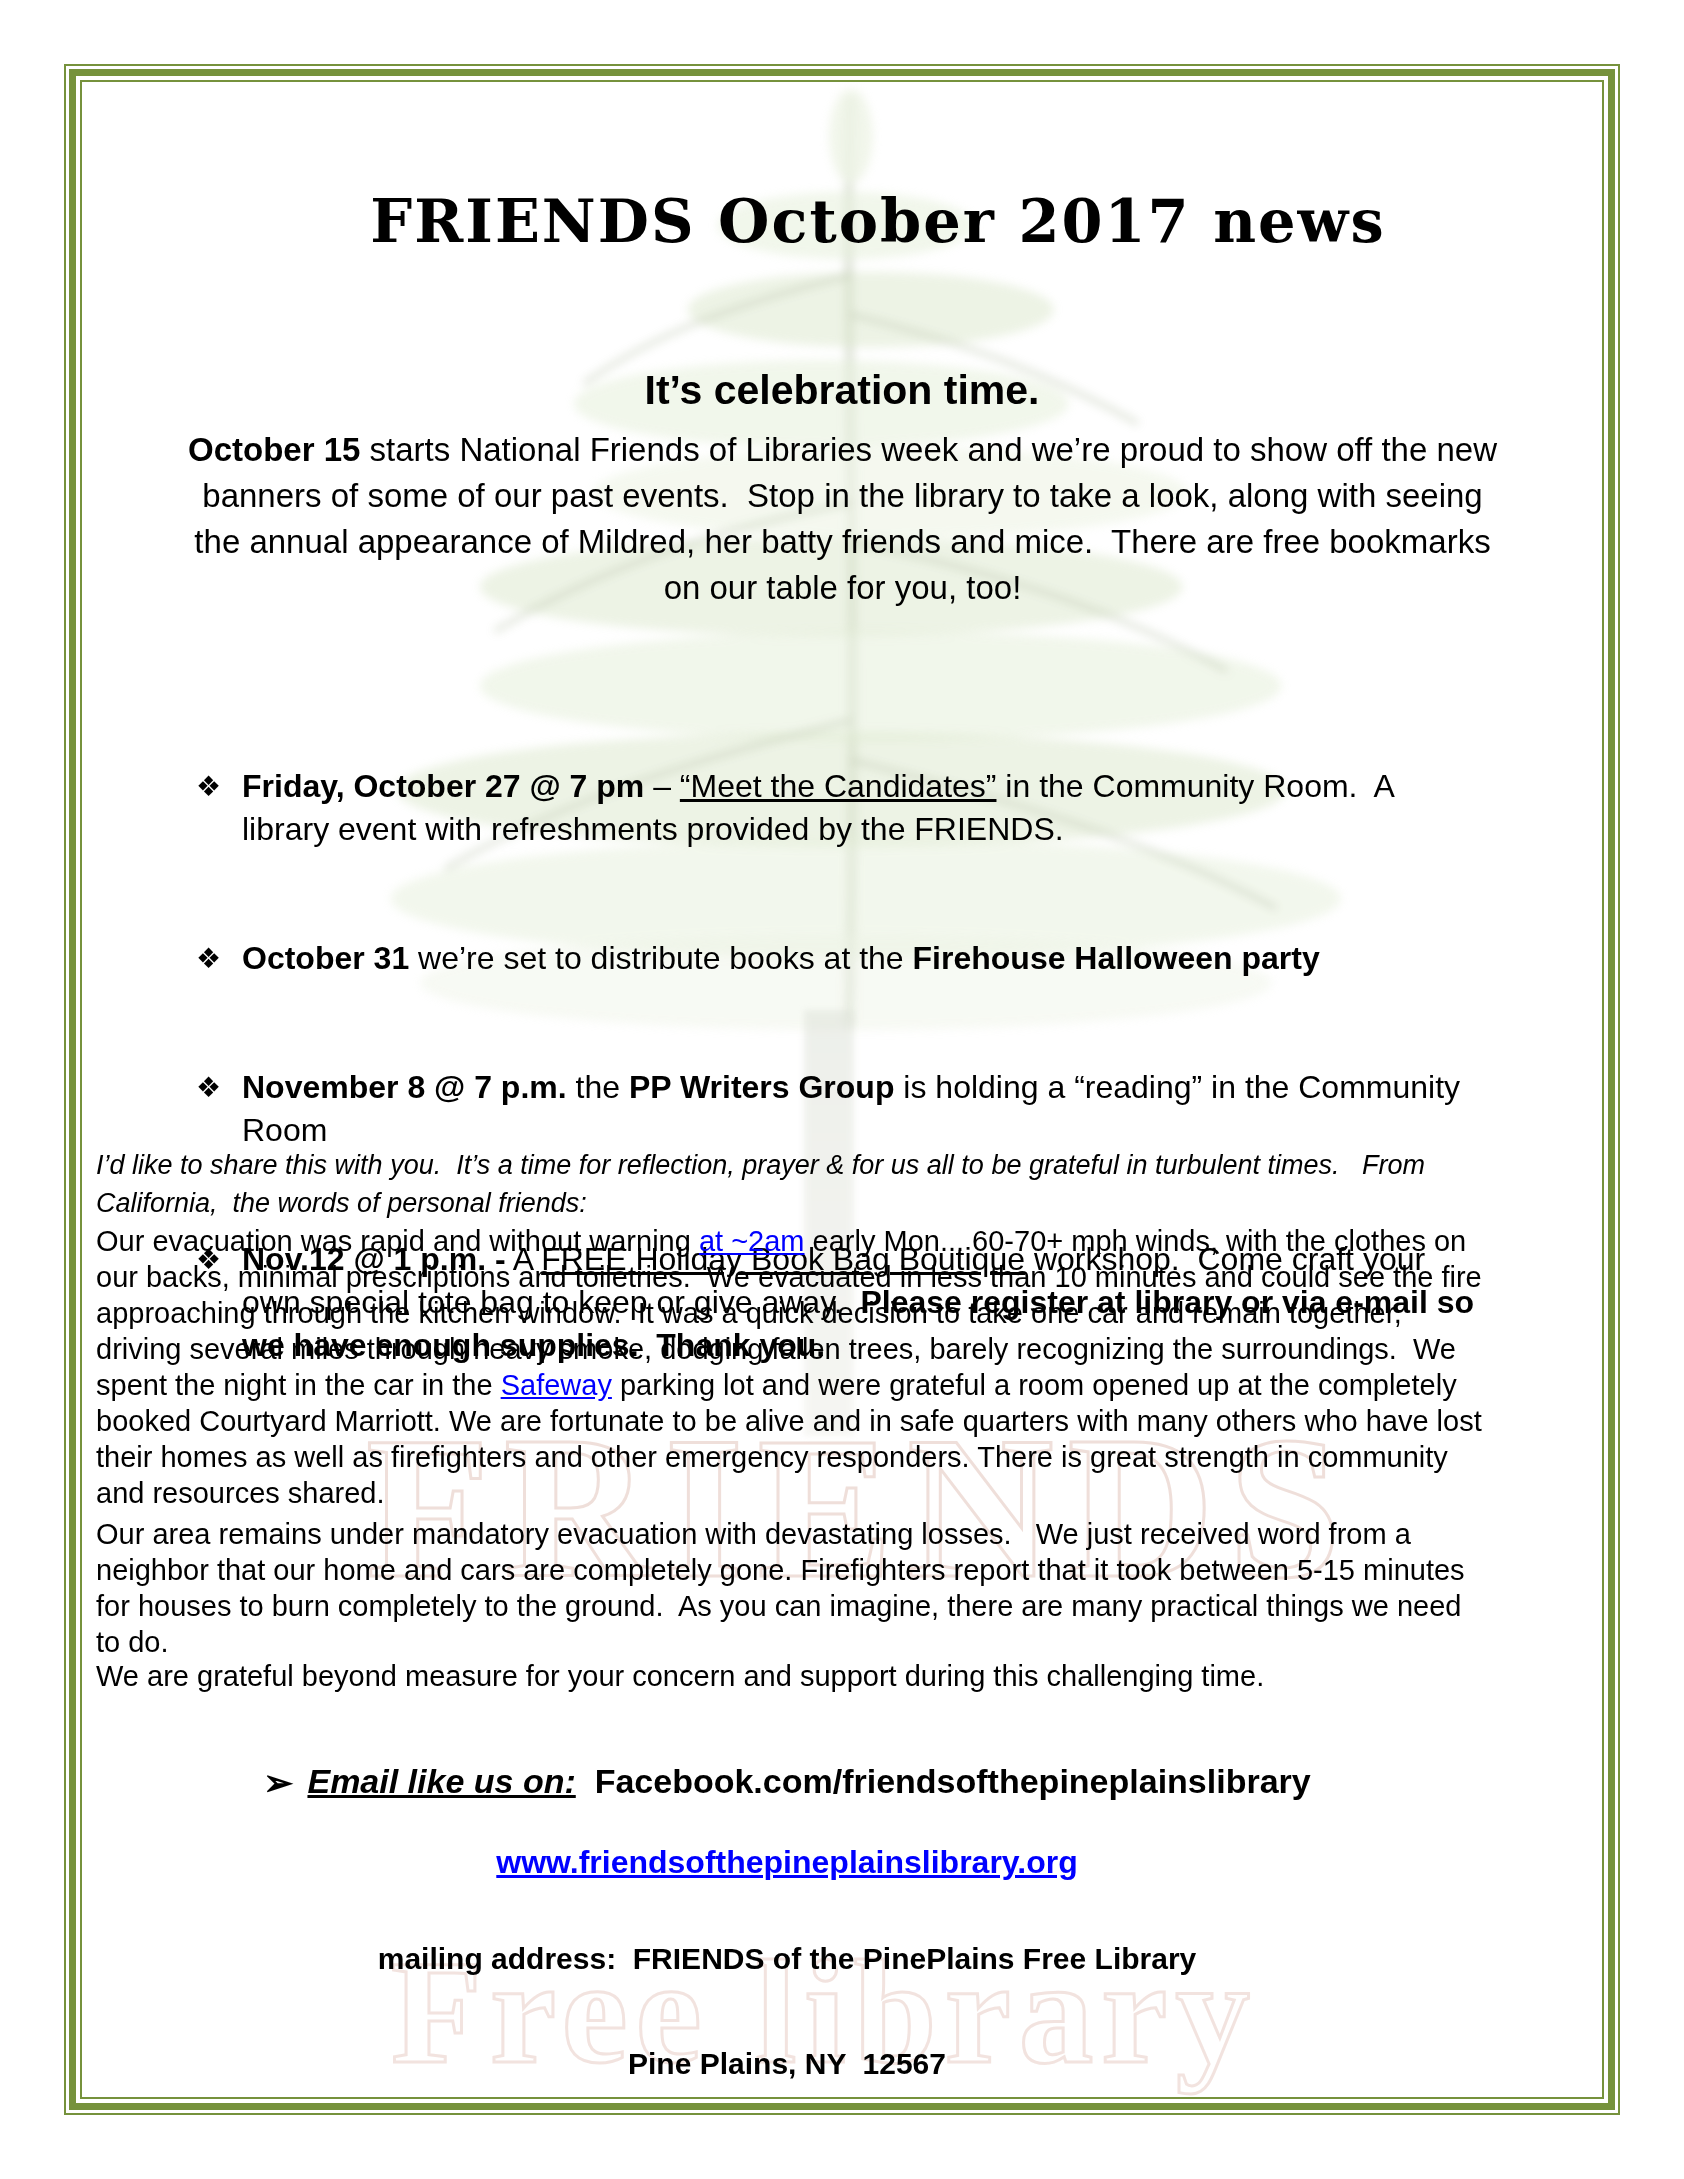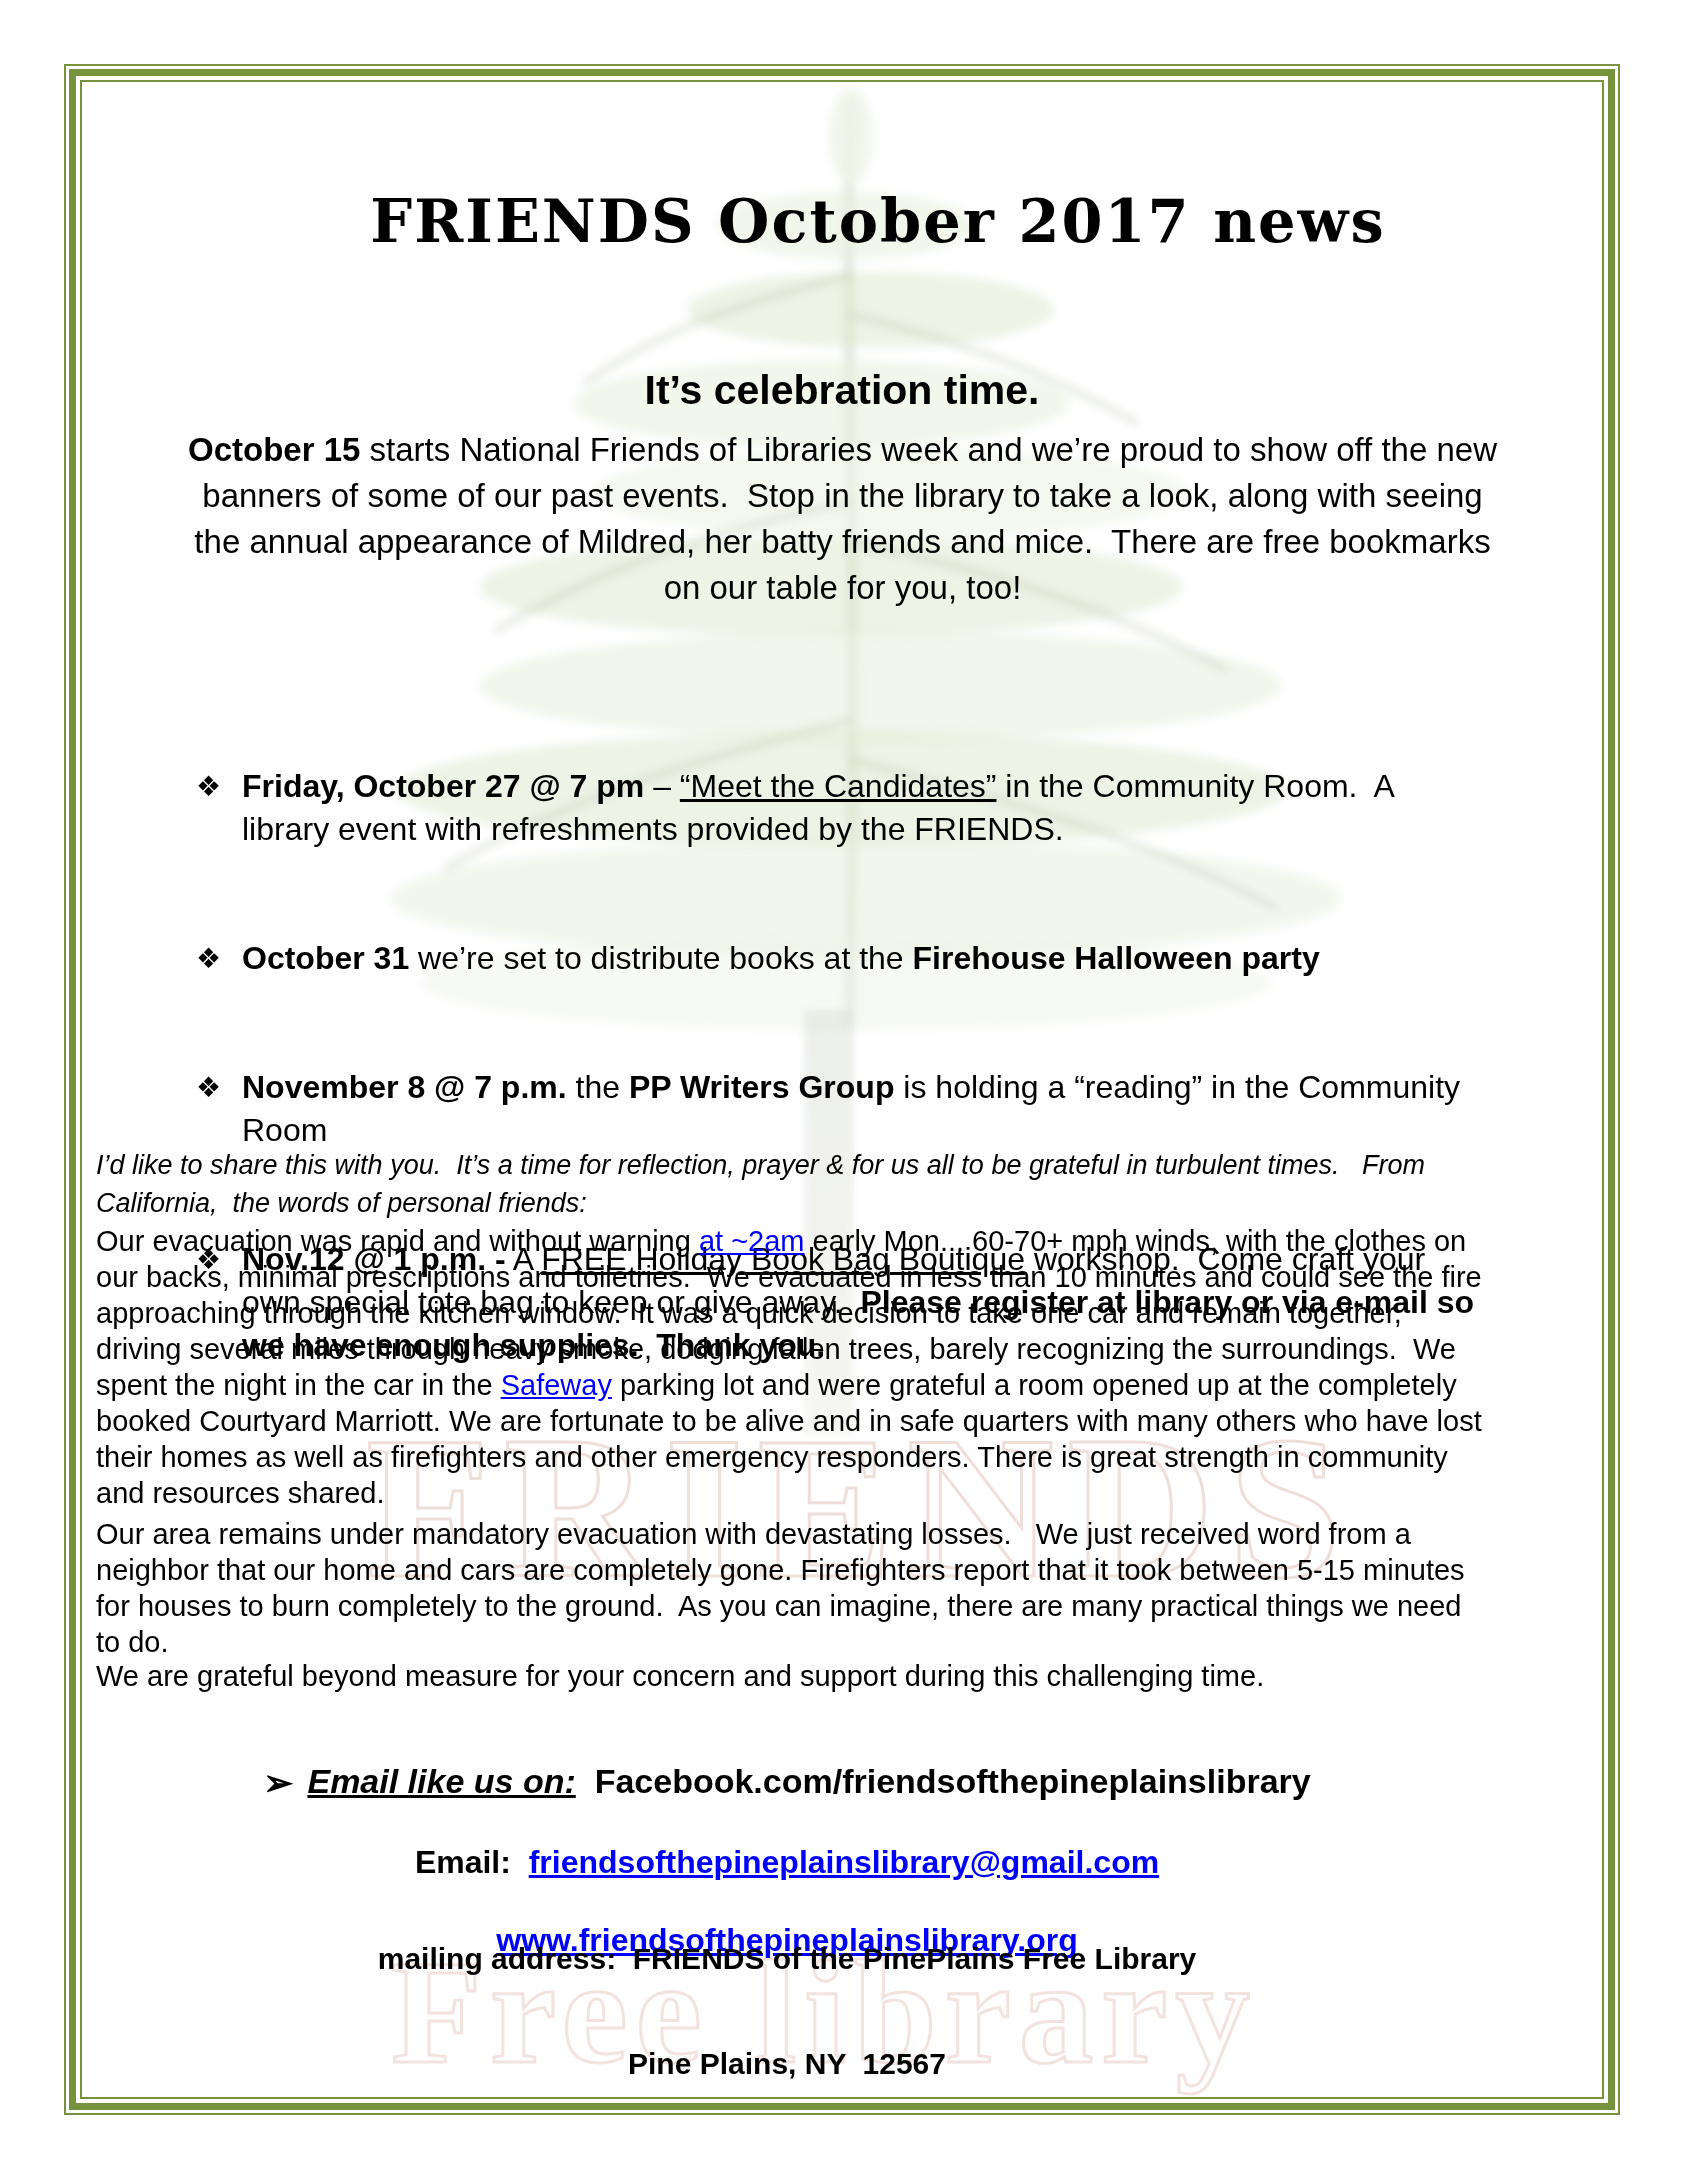--- a/index.html
+++ b/index.html
@@ -120,21 +120,20 @@
     </li>
   </ul>
 
   <p class="blk note rich"><span>I’d like to share this with you.  It’s a time for reflection, prayer &amp; for us all to be grateful in turbulent times.   From California,  the words of personal friends:</span></p>
   <p class="blk para p1 rich"><span>Our evacuation was rapid and without warning </span><span class="link">at ~2am</span><span> early Mon... 60-70+ mph winds, with the clothes on our backs, minimal prescriptions and toiletries.  We evacuated in less than 10 minutes and could see the fire approaching through the kitchen window.  It was a quick decision to take one car and remain together, driving several miles through heavy smoke, dodging fallen trees, barely recognizing the surroundings.  We spent the night in the car in the </span><span class="link">Safeway</span><span> parking lot and were grateful a room opened up at the completely booked Courtyard Marriott. We are fortunate to be alive and in safe quarters with many others who have lost their homes as well as firefighters and other emergency responders. There is great strength in community and resources shared.</span></p>
   <p class="blk para p2 rich"><span>Our area remains under mandatory evacuation with devastating losses.   We just received word from a neighbor that our home and cars are completely gone. Firefighters report that it took between 5-15 minutes for houses to burn completely to the ground.  As you can imagine, there are many practical things we need to do.</span></p>
   <p class="blk para p3 rich"><span>We are grateful beyond measure for your concern and support during this challenging time.</span></p>
 
   <div class="blk social">
     <div class="like-line"><span class="arrow">➢</span><span class="like-label">Email like us on:</span><span class="fb">  Facebook.com/friendsofthepineplainslibrary</span></div>
-    <div class="email-line"><span>Email:  </span><span class="link b u">friendsofthepineplainslibrary@gmail.com</span></div>
     <div class="www-line"><span class="link b u">www.friendsofthepineplainslibrary.org</span></div>
   </div>
 
   <div class="blk mailing">
     <div>mailing address:  FRIENDS of the PinePlains Free Library</div>
     <div>Pine Plains, NY  12567</div>
     
   </div>
 
 </div>

